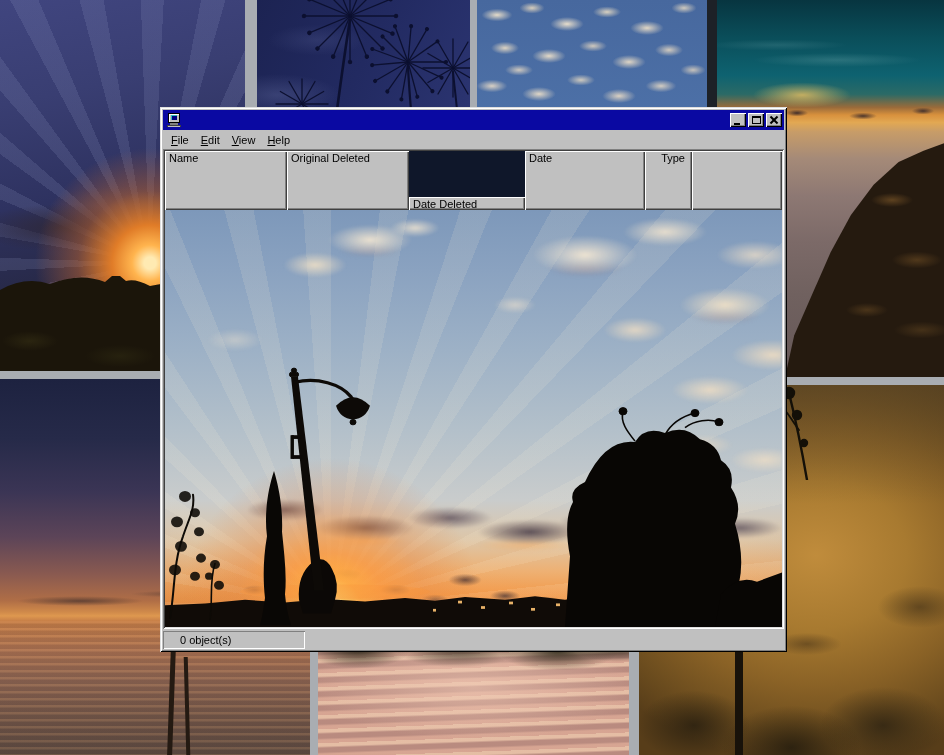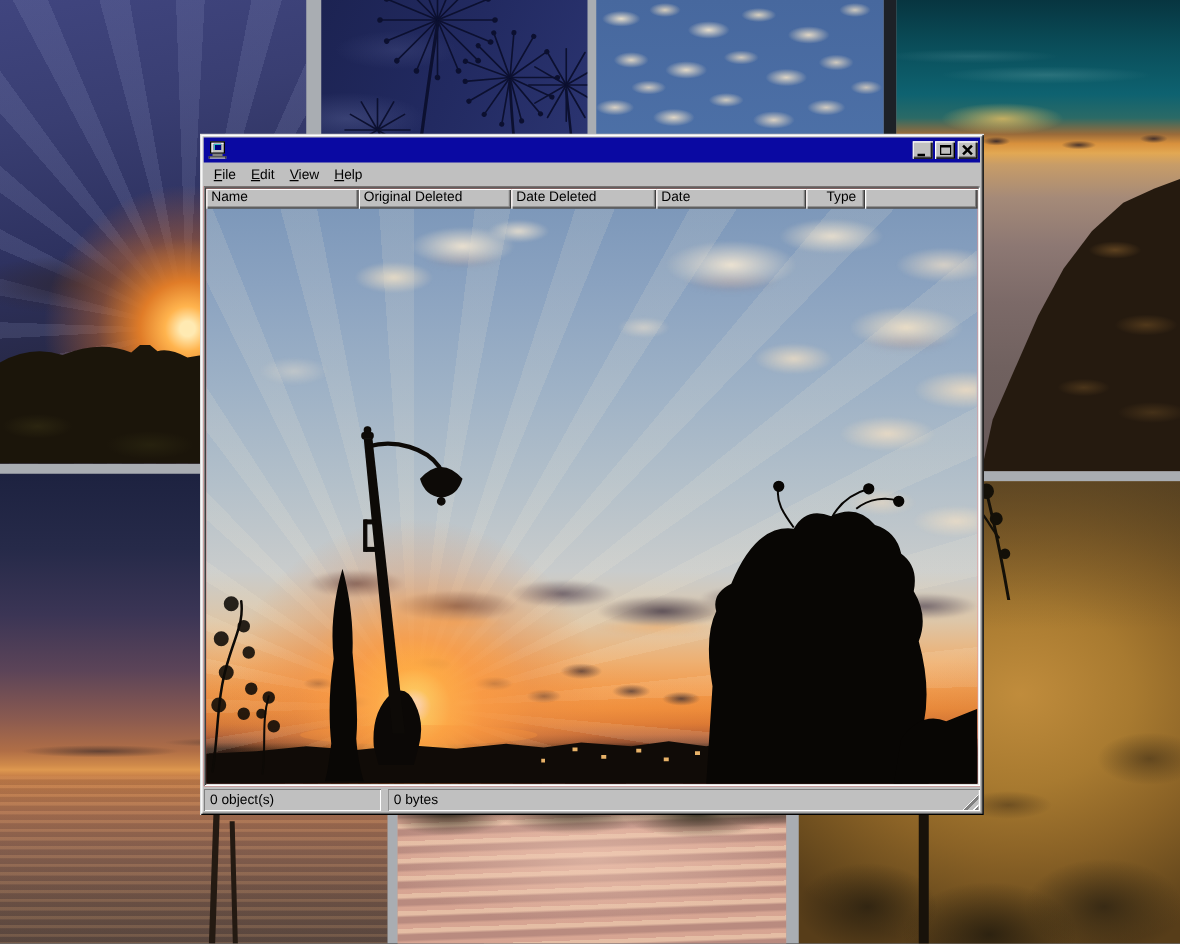--- a/index.html
+++ b/index.html
@@ -132,27 +132,27 @@
   .g-min{width:6px;height:2px;background:#000;margin-top:7px;margin-right:2px;}
   .g-max{width:9px;height:8px;border:1px solid #000;border-top:2px solid #000;}
   .g-x{position:relative;width:9px;height:8px;}
   .g-x::before,.g-x::after{content:"";position:absolute;left:3.5px;top:-1px;width:2px;height:10px;background:#000;}
   .g-x::before{transform:rotate(45deg);} .g-x::after{transform:rotate(-45deg);}
 
   .menubar{flex:0 0 18px;display:flex;align-items:center;padding:2px 0 0 2px;}
   .menu-item{font-size:11px;color:#000;padding:1px 6px;}
   .menu-item .u{text-decoration:underline;}
 
-  .listview{flex:1 1 auto;margin-top:1px;background:#ef4444;padding:2px;
+  .listview{flex:1 1 auto;margin-top:1px;background:#0f172a;padding:2px;
     box-shadow:inset 1px 1px 0 #808080,inset -1px -1px 0 #fff,inset 2px 2px 0 #404040,inset -2px -2px 0 #dfdfdf;
     display:flex;flex-direction:column;}
   .header-row{flex:0 0 16px;display:flex;}
   .hcell{background:#c0c0c0;font-size:11px;color:#000;padding:1px 4px 0;white-space:nowrap;overflow:hidden;
     box-shadow:inset 1px 1px 0 #fff,inset -1px -1px 0 #404040,inset -2px 0 0 #808080,inset 0 -2px 0 #808080;}
-  .hc-0{flex:0 0 122px;} .hc-1{flex:0 0 122px;} .hc-2{flex:0 0 116px;}
+  .hc-0{flex:0 0 122px;} .hc-1{flex:0 0 122px;} .hc-2{flex:0 0 116px;margin-top:46px;}
   .hc-3{flex:0 0 120px;} .hc-4{flex:0 0 47px;text-align:right;padding-right:7px;} .hc-5{flex:1 1 auto;}
 
   
   .photo{flex:1 1 auto;position:relative;overflow:hidden;background:
     linear-gradient(180deg,#7d98ba 0px,#8aa2c0 60px,#9db1c6 140px,#b3c0ca 220px,#c9cccc 290px,
     #ddc6a8 330px,#eeb072 362px,#f29a4b 385px,#ee8c3a 400px,#dd7a34 412px,#bd6536 421px,
     #8f4c2e 427px,#3a2014 432px,#191009 440px,#120c08 460px);}
   .ph-rays{position:absolute;inset:0;background:
     repeating-conic-gradient(from 235deg at 166px 398px,rgba(255,242,215,.12) 0deg 4deg,rgba(255,242,215,0) 4deg 11deg);}
   .ph-clouds-high{position:absolute;inset:0;filter:blur(1px);background-image:
@@ -201,21 +201,21 @@
     radial-gradient(16px 6px at 205px 395px,rgba(255,205,135,.75),transparent 70%),
     radial-gradient(14px 5px at 150px 390px,rgba(255,200,130,.6),transparent 70%);}
   .ph-sun{position:absolute;inset:0;background:
     radial-gradient(320px 70px at 170px 400px,rgba(248,160,80,.5),transparent 75%),
     radial-gradient(circle at 166px 398px,#fff8e8 0 5px,#ffd763 14px,#ffad43 30px,rgba(250,150,60,.75) 55px,rgba(230,130,60,.35) 95px,rgba(200,110,60,0) 150px);}
   .ph-vig{position:absolute;inset:0;background:
     radial-gradient(120% 100% at 50% 32%,transparent 60%,rgba(40,50,80,.22) 100%);}
   .ph-svg{position:absolute;inset:0;width:100%;height:100%;}
 
   .statusbar{flex:0 0 20px;display:flex;gap:5px;padding-top:2px;}
-  .spanel{box-shadow:inset 1px 1px 0 #808080,inset -1px -1px 0 #fff;font-size:11px;color:#000;padding:3px 5px 0;}
+  .spanel{box-shadow:inset 1px 1px 0 #808080,inset -1px -1px 0 #fff;font-size:11px;color:#000;padding:3px 17px 0;}
   .sp1{flex:0 0 142px;} .sp2{flex:1 1 auto;position:relative;}
   .grip{position:absolute;right:1px;bottom:1px;width:13px;height:13px;
     background:repeating-linear-gradient(135deg,rgba(0,0,0,0) 0 3px,#fff 3px 4px,#808080 4px 6px);
     clip-path:polygon(100% 0,100% 100%,0 100%);}
 
   
   .ic-mon{position:absolute;left:2px;top:1px;width:12px;height:10px;background:#c0c0c0;
     border:1px solid #000;box-shadow:inset 1px 1px 0 #fff;}
   .ic-scr{position:absolute;left:2px;top:1px;width:6px;height:5px;background:#000080;
     box-shadow:inset 1px 1px 0 #2fc0c0;}
@@ -494,20 +494,16 @@
                      Q570,286 566,306 Q578,326 570,346 Q580,382 574,412 L578,460 L400,460 L405,382
                      Q398,342 408,322 Q404,308 420,300 Z" stroke="none"></path>
             <path d="M556,424 Q572,402 592,410 L617,400 L617,460 L550,460 Z" stroke="none"></path>
           </g>
         </svg>
       </div>
     </div>
 
     <div class="statusbar">
       <div class="spanel sp1">0 object(s)</div>
-      <div class="spanel sp2">
-        <span>0 bytes</span>
-        <div class="grip"></div>
-      </div>
     </div>
 
   </div>
 </div>
 
 </body></html>

